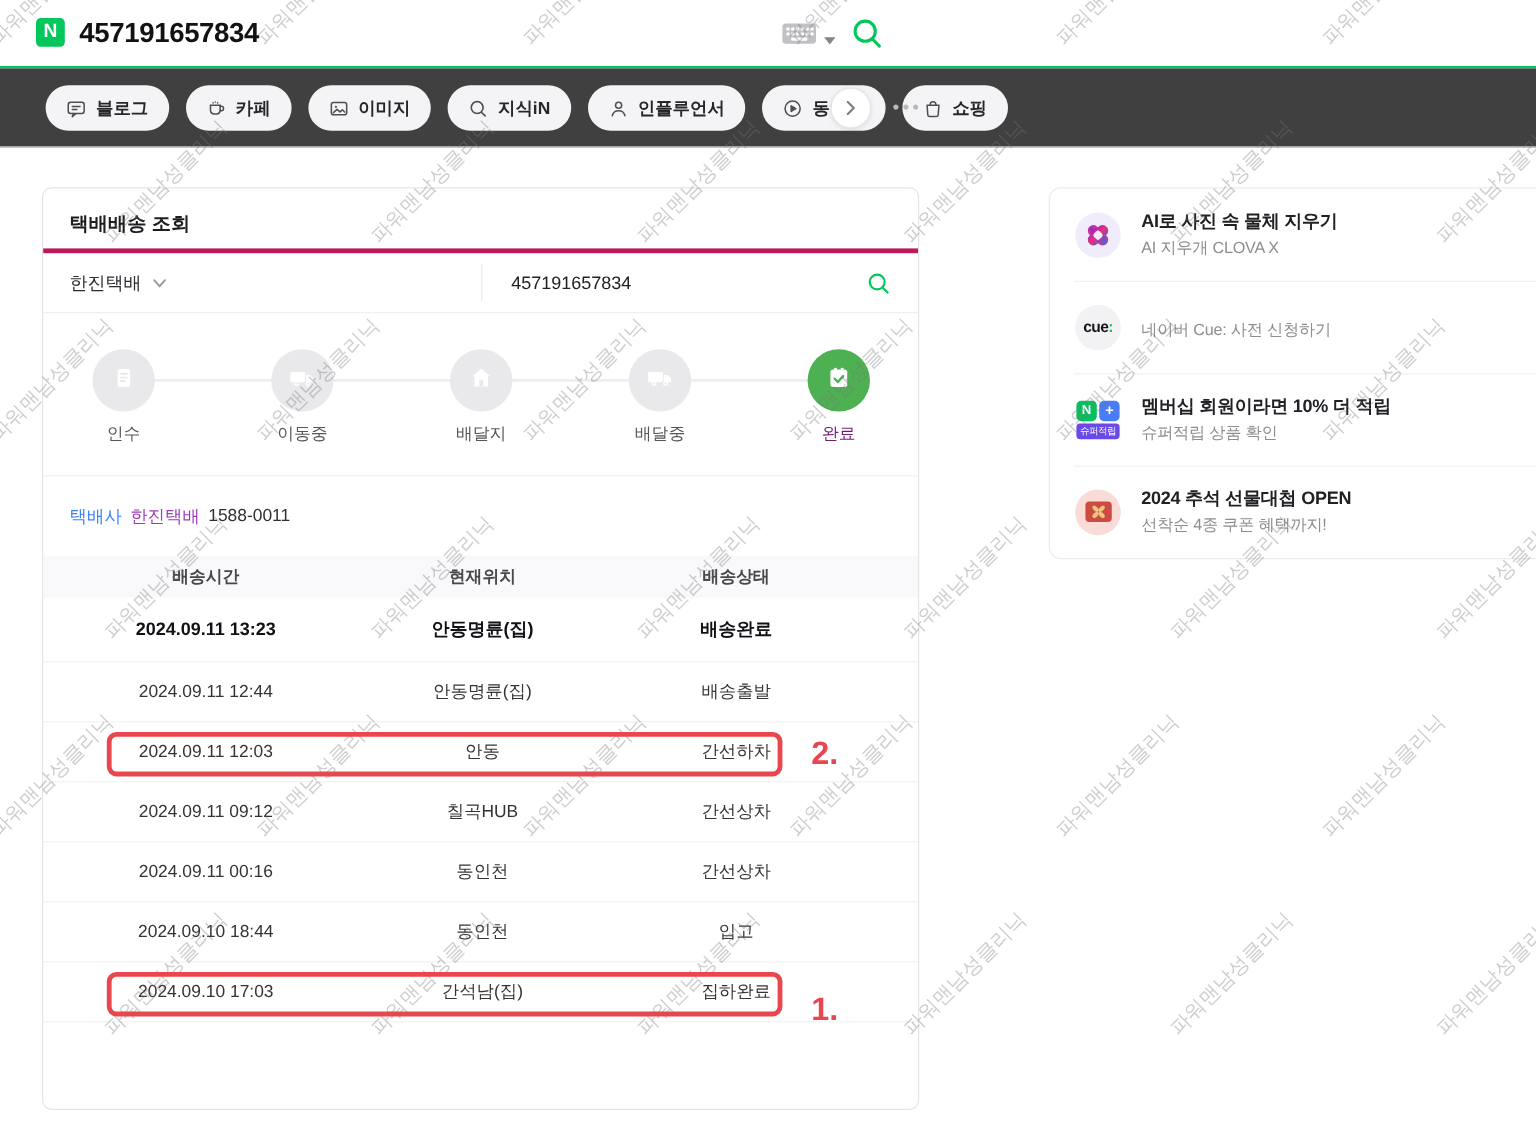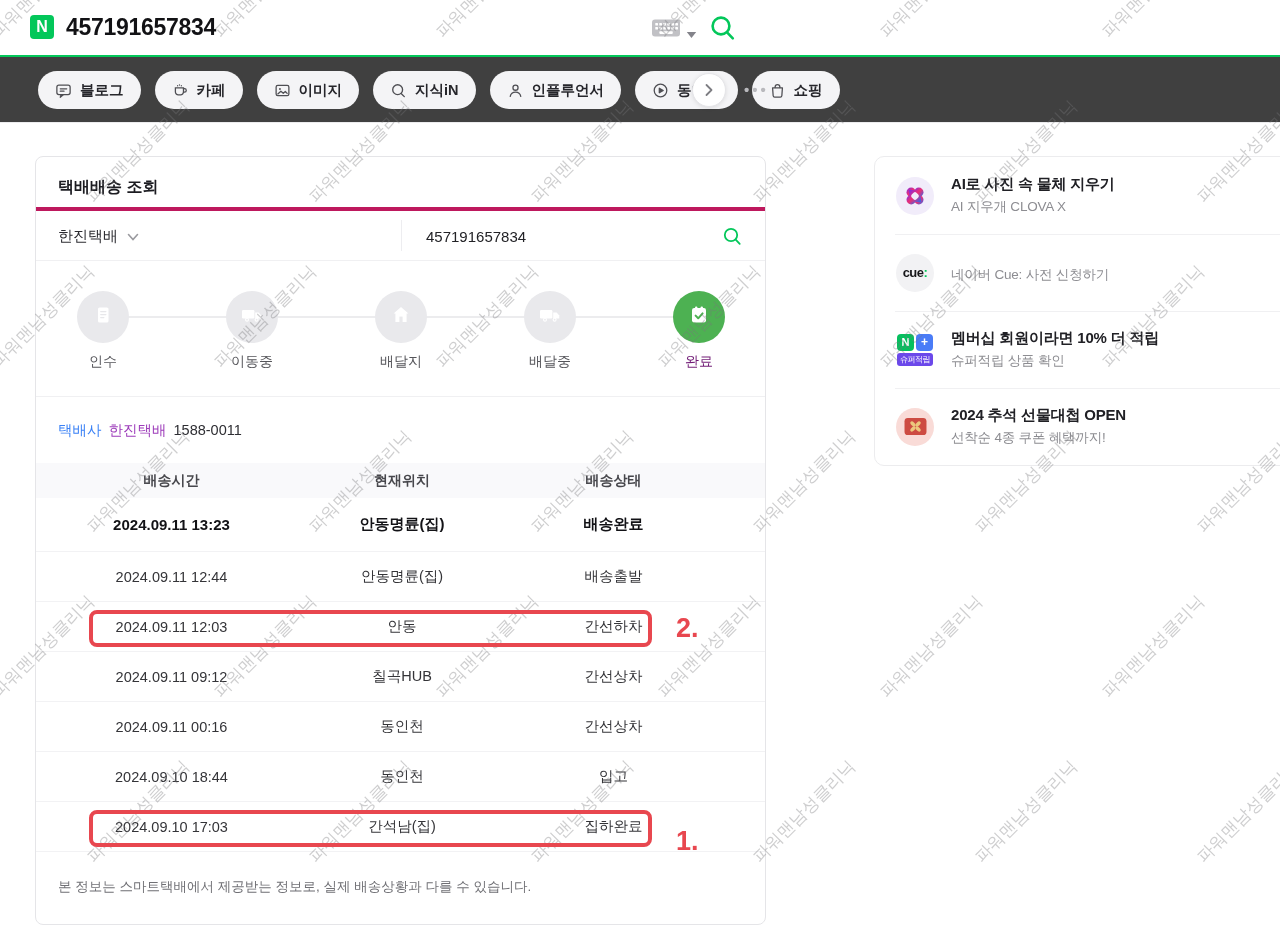--- a/index.html
+++ b/index.html
@@ -330,21 +330,20 @@
     <span class="cell">동인천</span>
     <span class="cell">입고</span>
   </div>
 
   <div class="trow">
     <span class="cell">2024.09.10 17:03</span>
     <span class="cell">간석남(집)</span>
     <span class="cell">집하완료</span>
   </div>
 </div>
-    <div class="note">본 정보는 스마트택배에서 제공받는 정보로, 실제 배송상황과 다를 수 있습니다.</div>
   </div>
 
   <div id="side-card">
   <div class="side-item">
     <div class="side-icon">
           <span class="icon-circle clova-bg">
             <svg width="24" height="24" viewBox="0 0 24 24">
               <defs>
                 <linearGradient id="gclova" x1="0%" y1="0%" x2="100%" y2="100%">
                   <stop offset="0%" stop-color="#7d2ae8"></stop>

